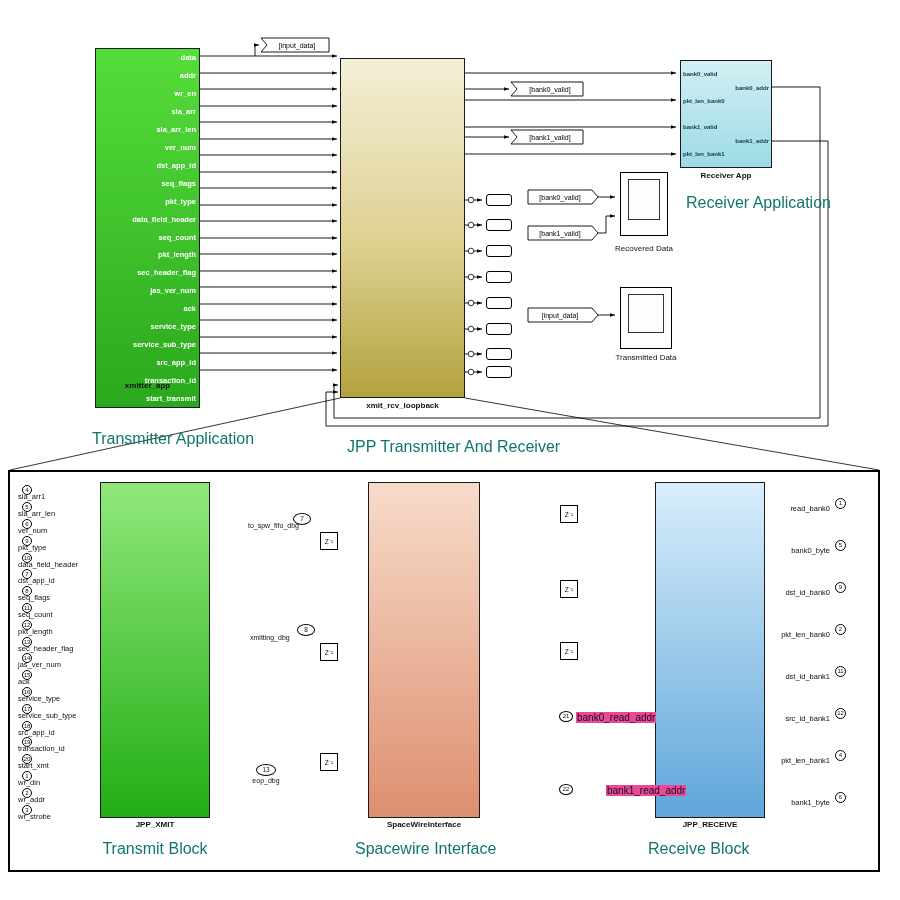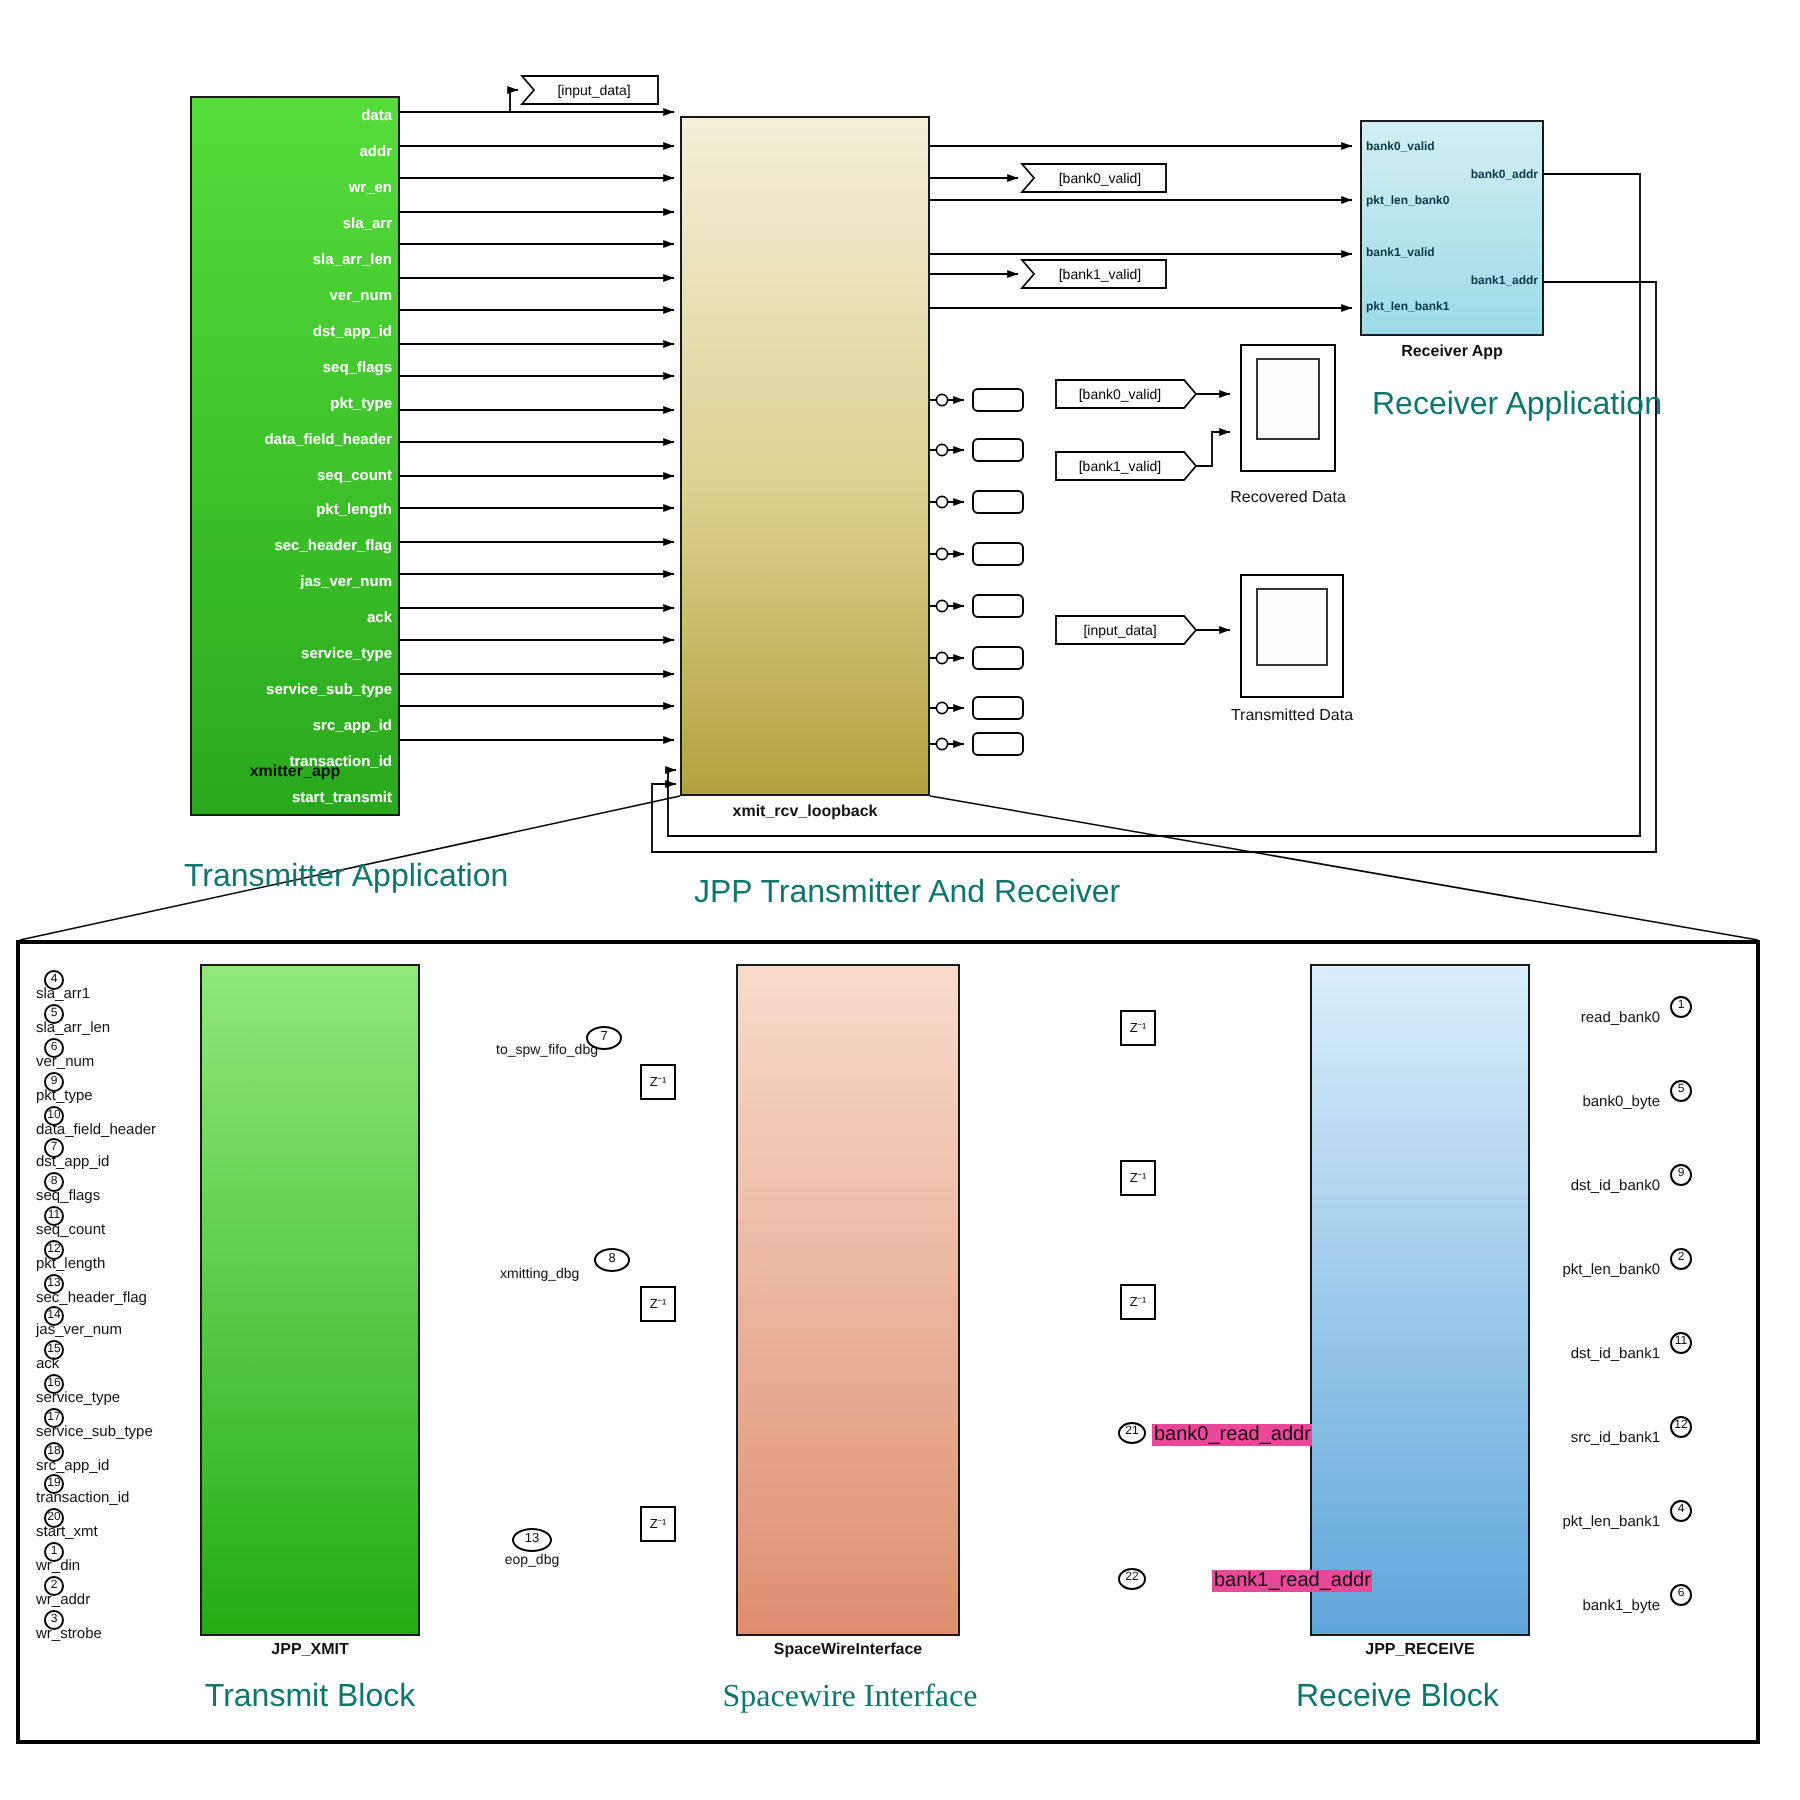--- a/index.html
+++ b/index.html
@@ -407,21 +407,21 @@
       <span class="plabel">wr_addr</span>
     </div>
       <div class="jx-row">
       <span class="pcircle">3</span>
       <span class="plabel">wr_strobe</span>
     </div>
     </div>
 
   <div class="blk spw"></div>
   <div class="blk-name" style="left:368px;top:820px;width:112px;">SpaceWireInterface</div>
-  <div class="caption" style="left:355px;top:840px;width:140px;text-align:center;font-family:Liberation Serif, serif;">Spacewire Interface</div>
+  <div class="caption" style="left:355px;top:840px;width:140px;text-align:center;">Spacewire Interface</div>
 
   <div class="blk jrcv"></div>
   <div class="blk-name" style="left:655px;top:820px;width:110px;">JPP_RECEIVE</div>
   <div class="caption" style="left:648px;top:840px;width:125px;text-align:left;">Receive Block</div>
 
   <div class="jr-ports">
 
   <div class="jr-row">
       <span class="pcircle">1</span>
       <span class="plabel">read_bank0</span>

